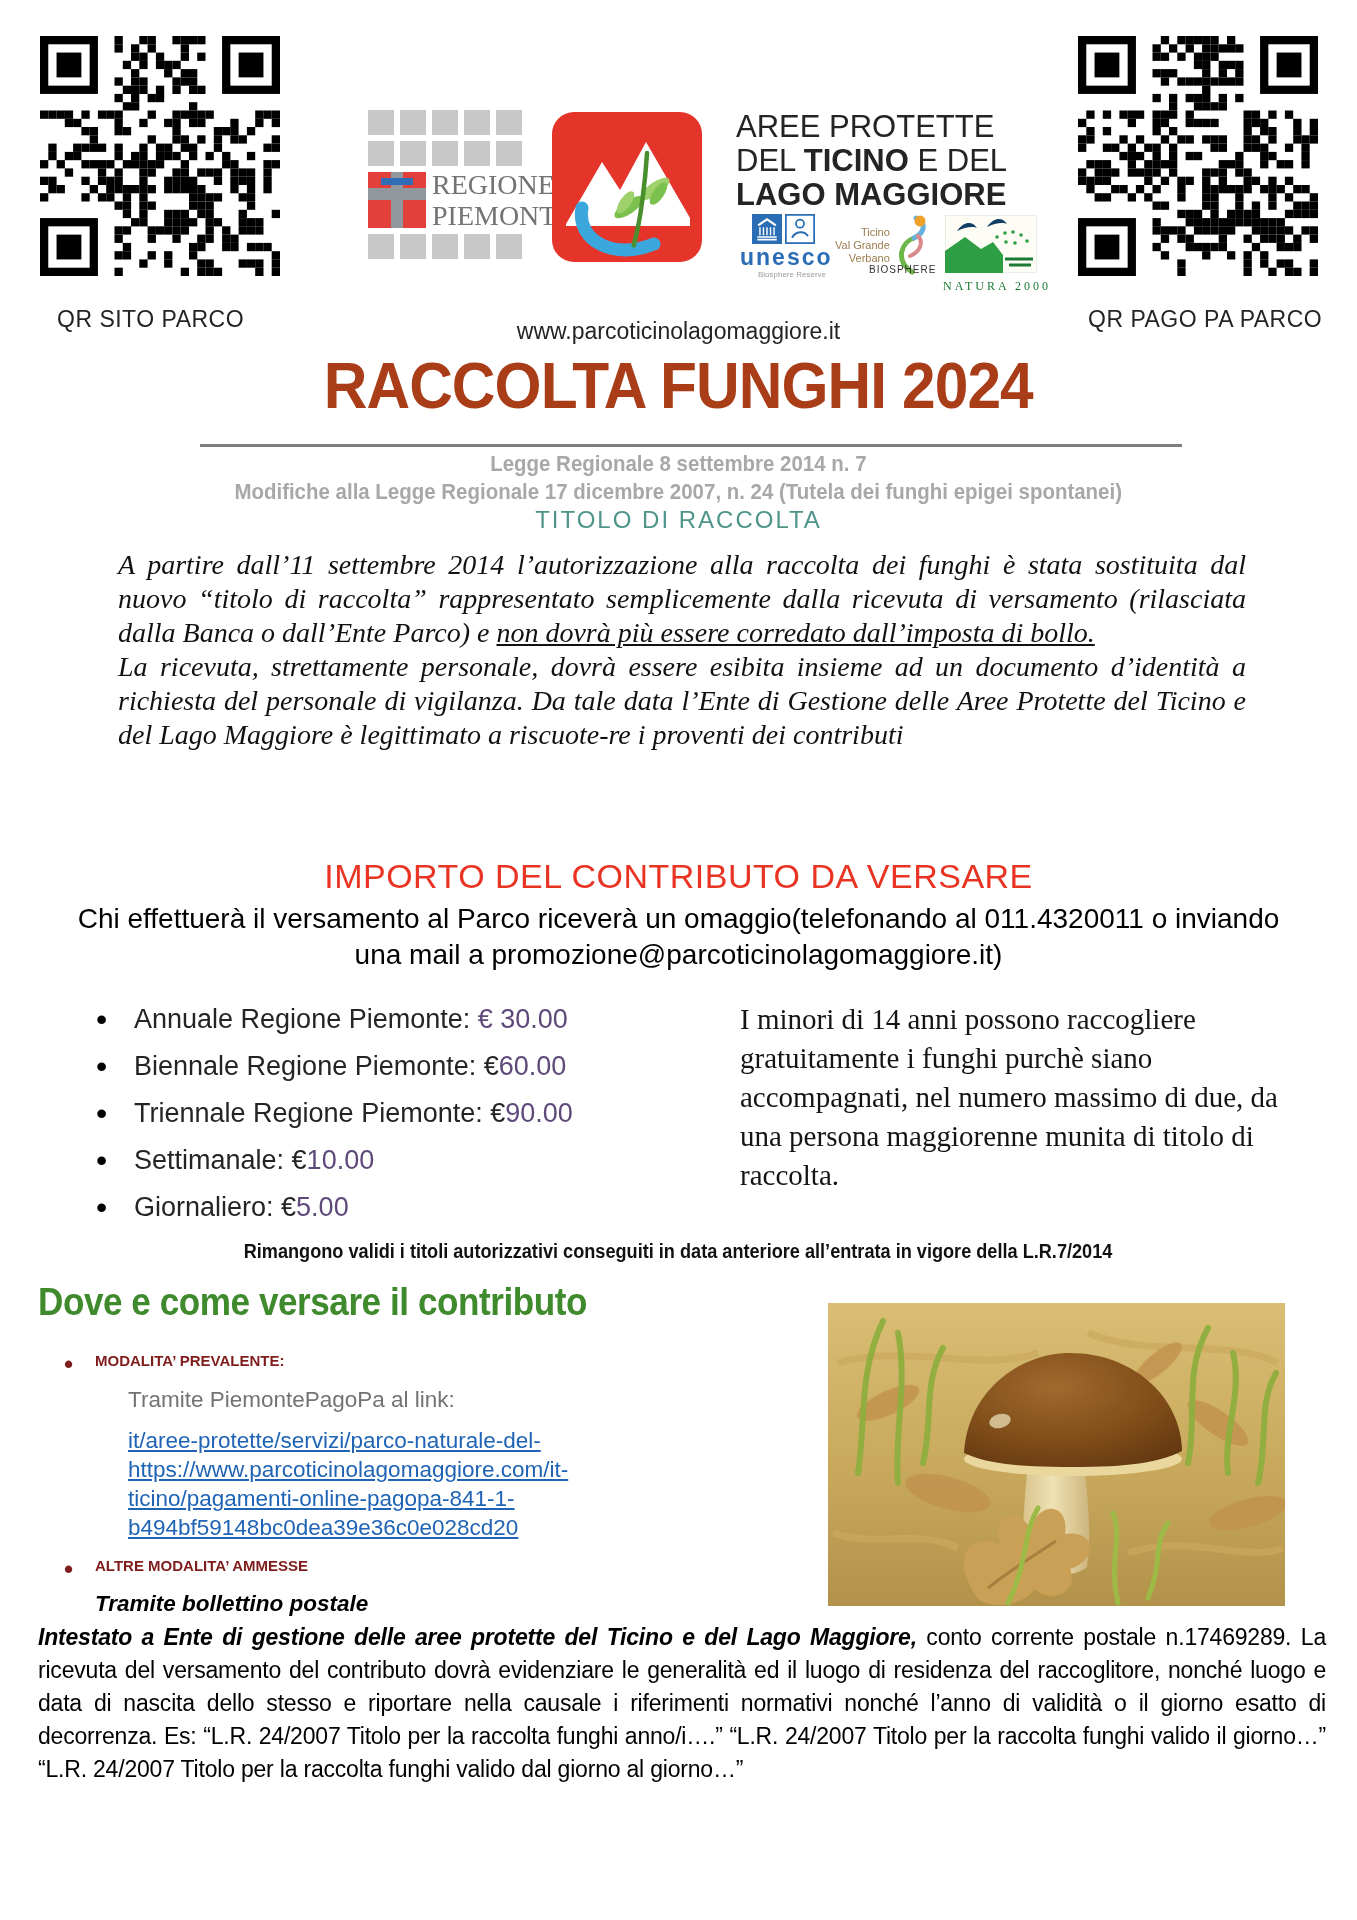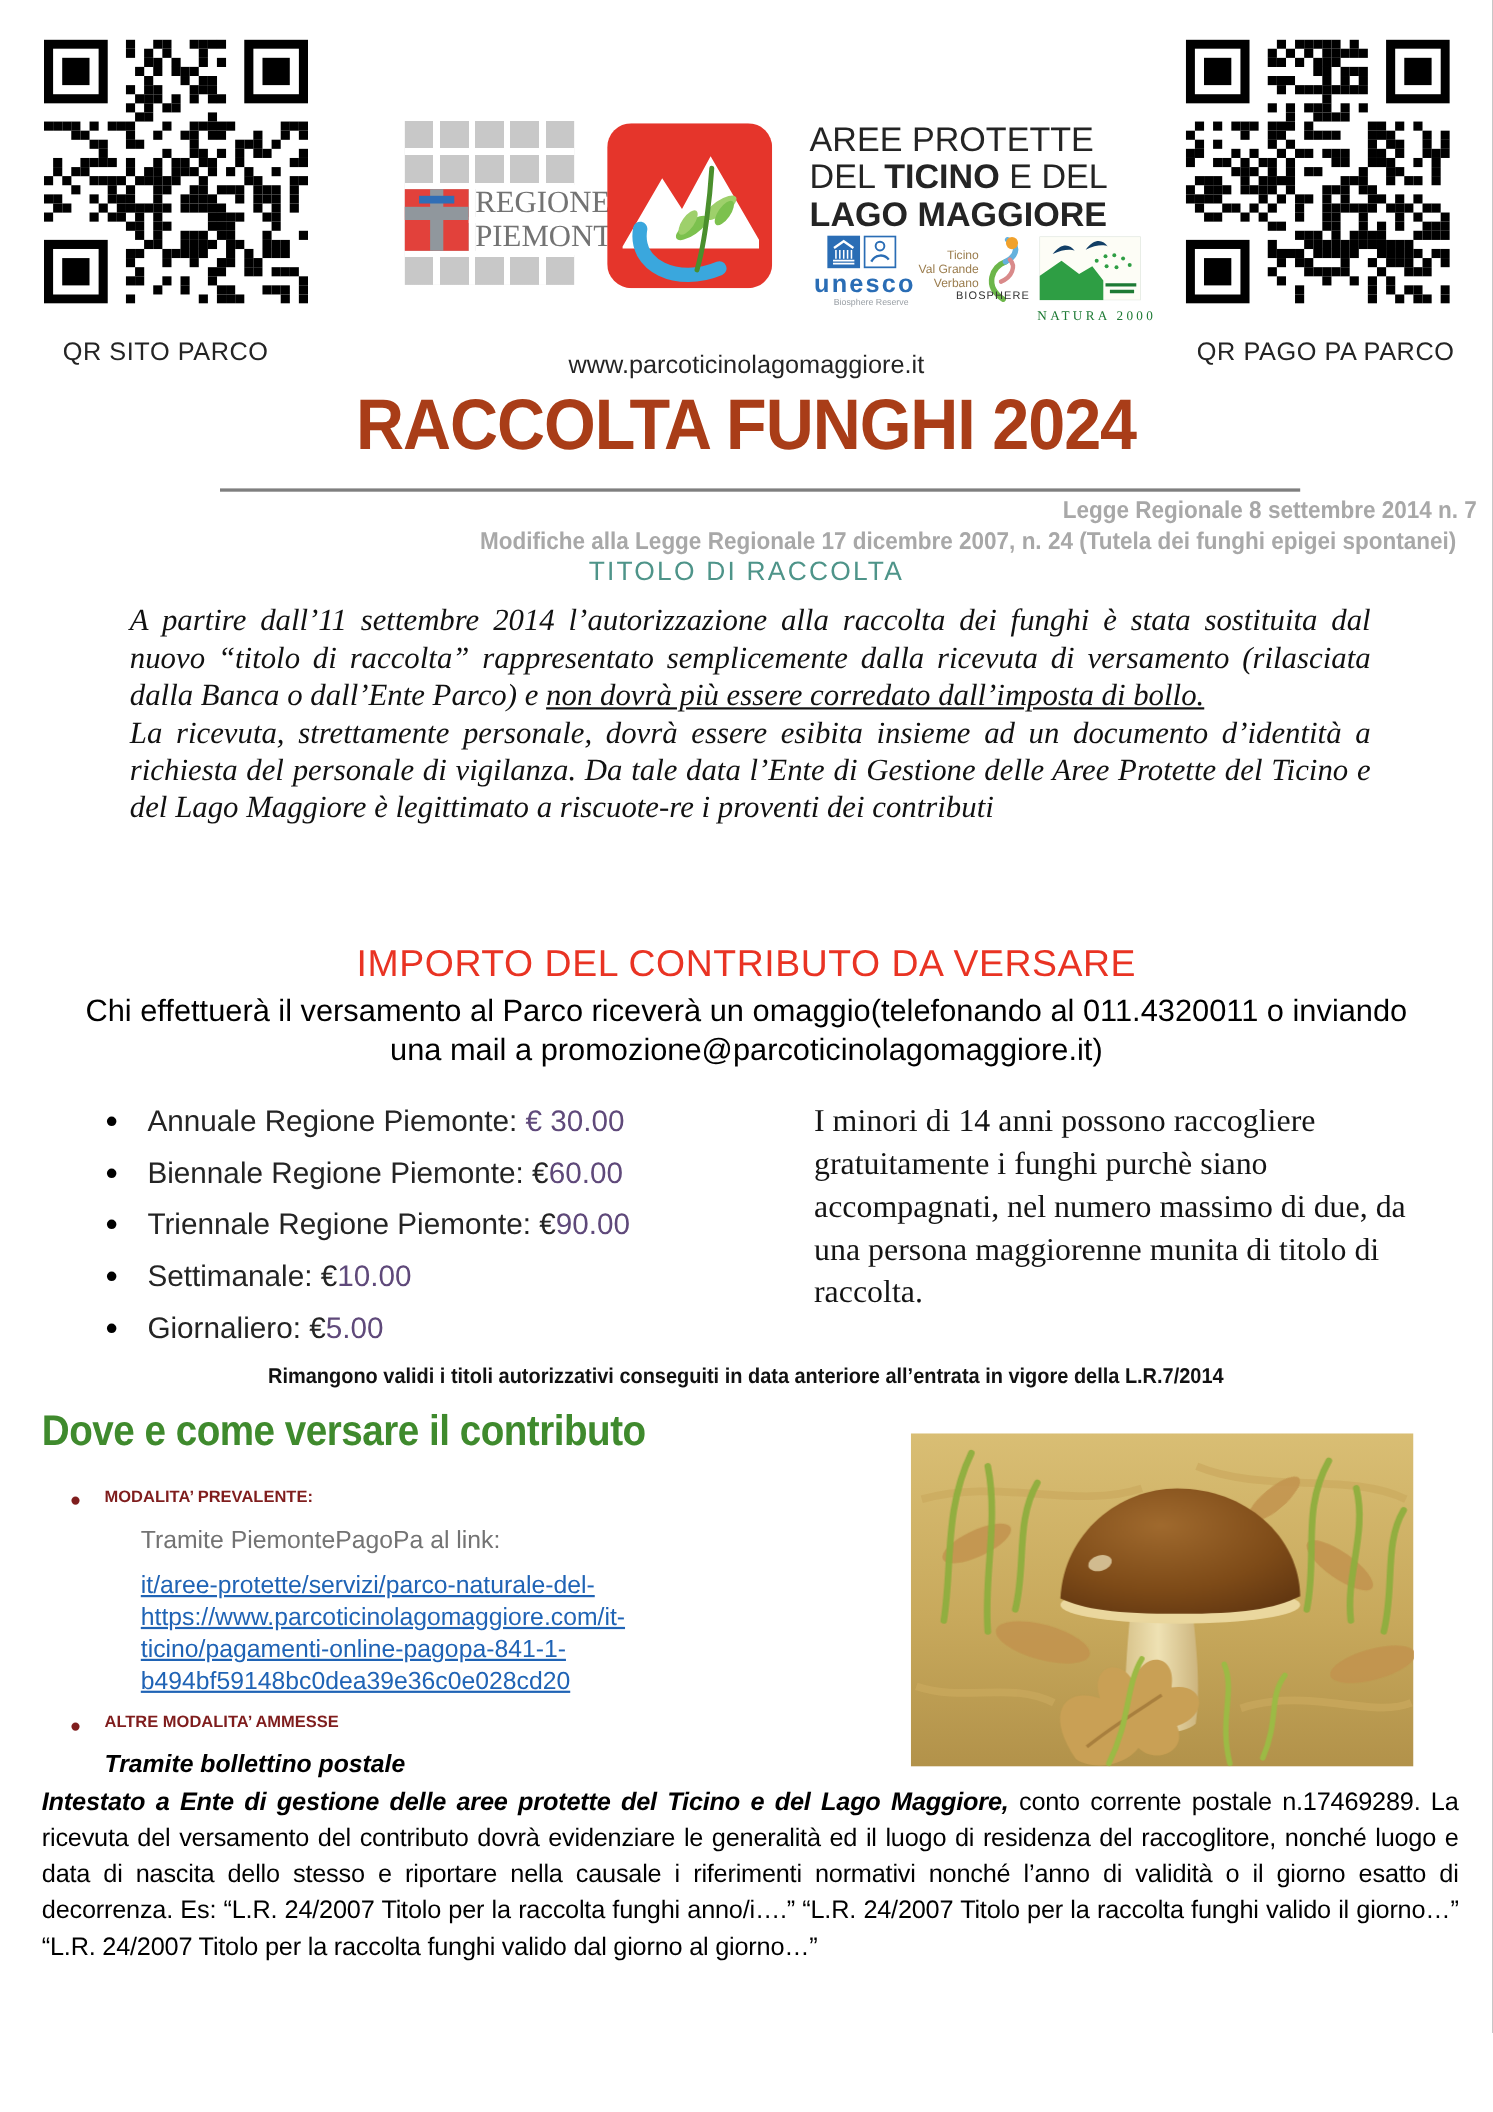--- a/index.html
+++ b/index.html
@@ -46,21 +46,21 @@
   .bio-row{display:flex;align-items:flex-start;}
   .bio-lines{font-size:11px;line-height:13px;color:#9b7d4e;text-align:right;margin-top:14px;}
   .bio-label{font-size:10px;letter-spacing:1px;color:#333;margin:-14px 0 0 34px;}
   .natura-logo{left:943px;top:215px;width:95px;text-align:center;}
   .natura-label{font-family:"Liberation Serif",serif;font-size:12px;color:#1d7a34;letter-spacing:3px;margin-top:2px;white-space:nowrap;}
 
   
   .title{top:348px;}
   .title span{font-size:65px;font-weight:bold;color:#a93d18;letter-spacing:-1px;}
   .hr{left:200px;top:444px;width:982px;height:3px;background:#7f7f7f;}
-  .sub{color:#a8a8a8;font-weight:bold;text-align:right;}
+  .sub{color:#a8a8a8;font-weight:bold;}
   .sub1{top:451px;} .sub2{top:479px;}
   .sub span{font-size:22px;}
   .teal{top:506px;text-align:center;}
   .teal span{font-size:24px;color:#4e9489;letter-spacing:2px;}
 
   .italic-block{left:118px;top:548px;width:1128px;font-family:"Liberation Serif",serif;
       font-style:italic;font-size:28px;line-height:34px;text-align:justify;color:#111;}
   .italic-block p{margin:0;}
   .ul{text-decoration:underline;}
 

